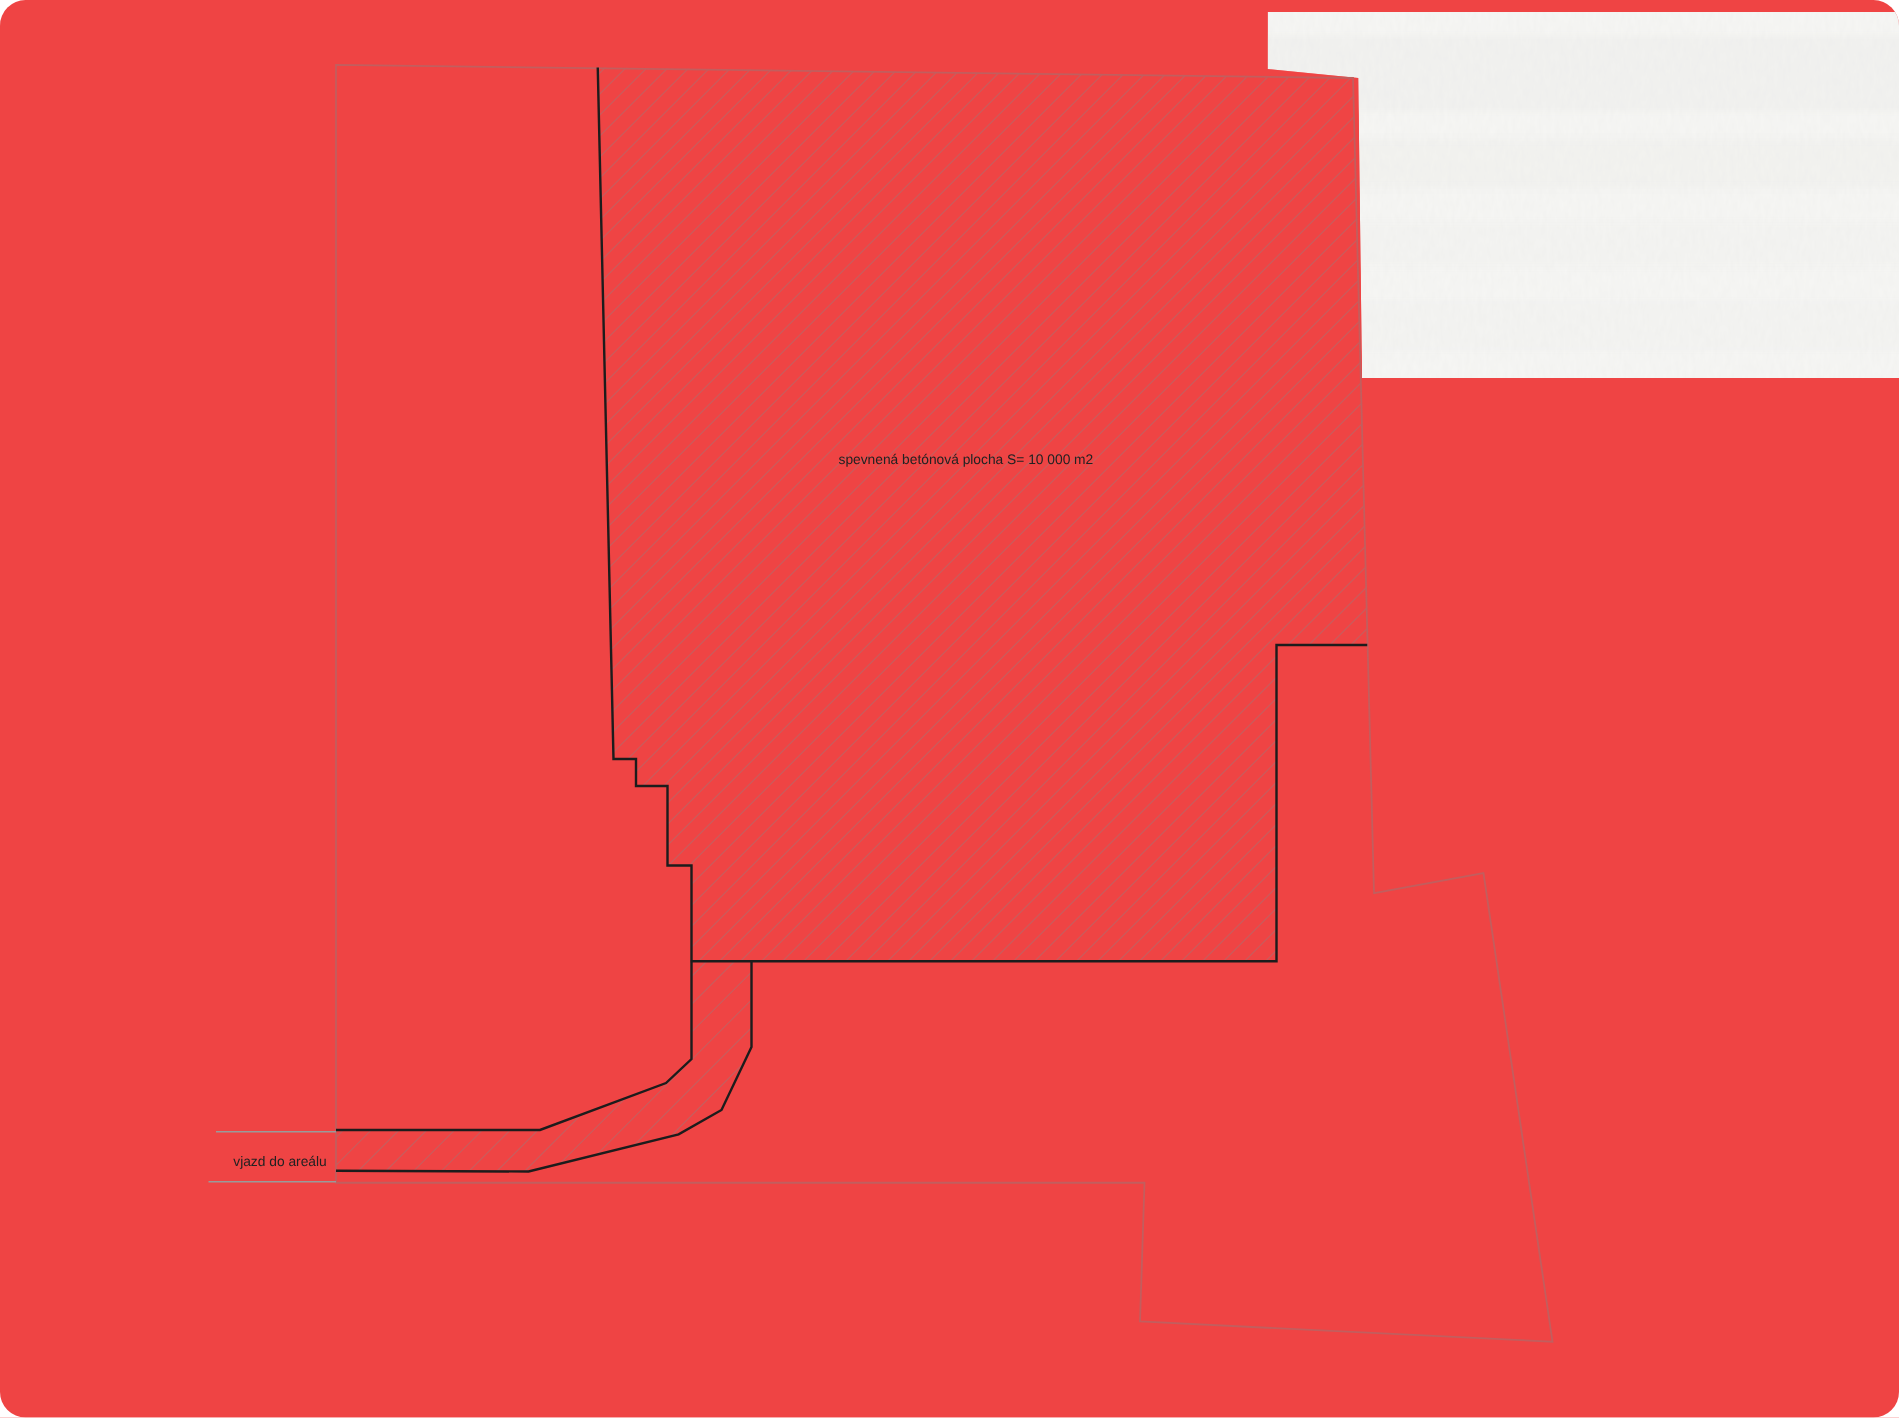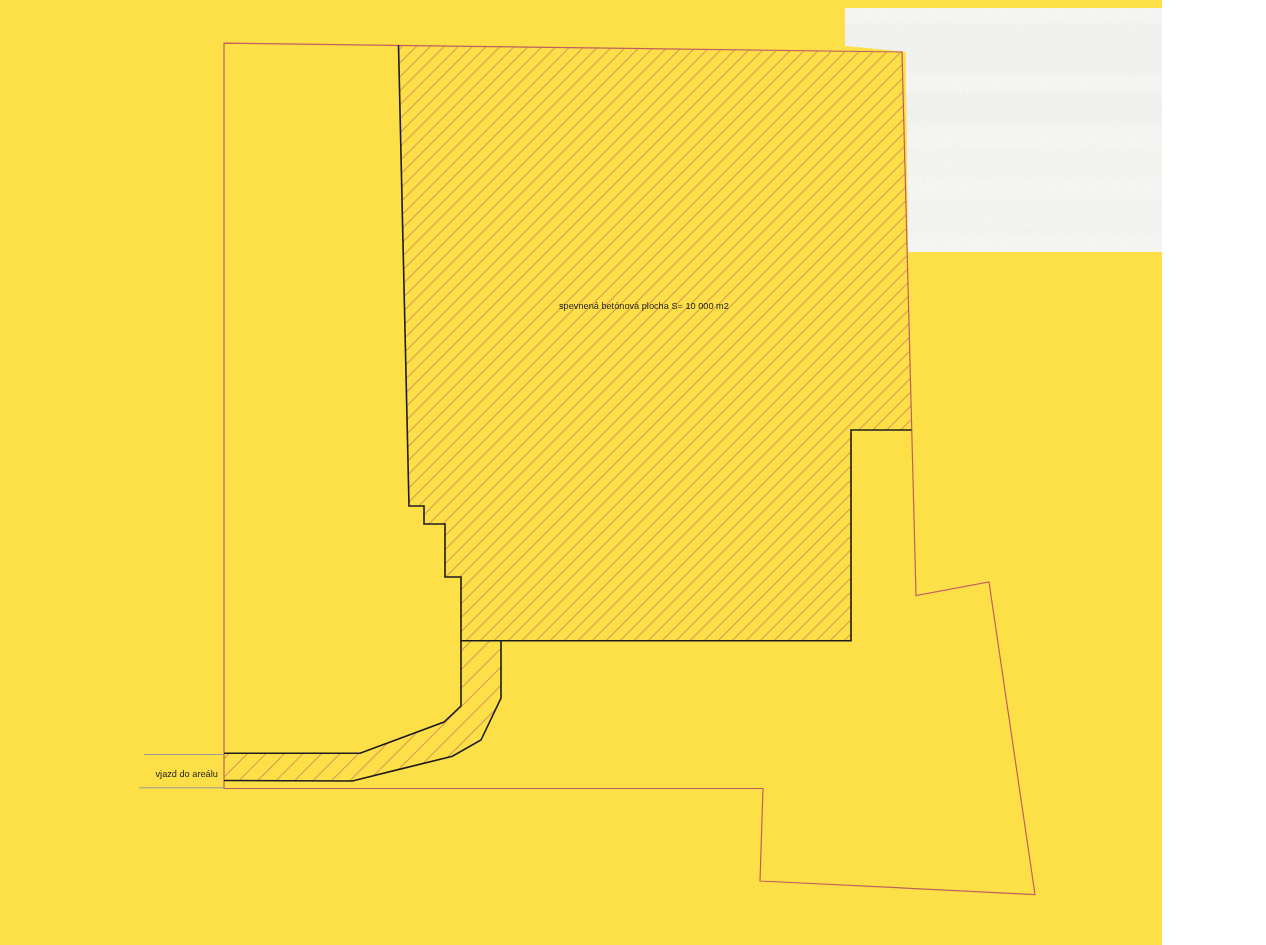--- a/index.html
+++ b/index.html
@@ -1,17 +1,17 @@
 <!DOCTYPE html>
 <html><head>
 <meta charset="utf-8">
 <style>
   html,body{margin:0;padding:0;background:#ffffff;}
-  #page{position:relative;width:1162px;height:945px;background:#fde047;overflow:hidden;
-        font-family:"Liberation Sans", sans-serif;}
+  #page{position:relative;width:1266px;height:945px;background:#ef4444;overflow:hidden;
+        font-family:"Liberation Sans", sans-serif;border-radius:17px;}
   svg{position:absolute;left:0;top:0;}
 </style>
 </head>
 <body>
 <div id="page">
 <svg width="1266" height="945" viewBox="0 0 1266 945">
   <defs>
 
     <pattern id="hatchMain" patternUnits="userSpaceOnUse" width="24" height="9.9" patternTransform="rotate(-45)">
       <line x1="0" y1="0" x2="24" y2="0" stroke="#c26060" stroke-width="1.2"></line>

